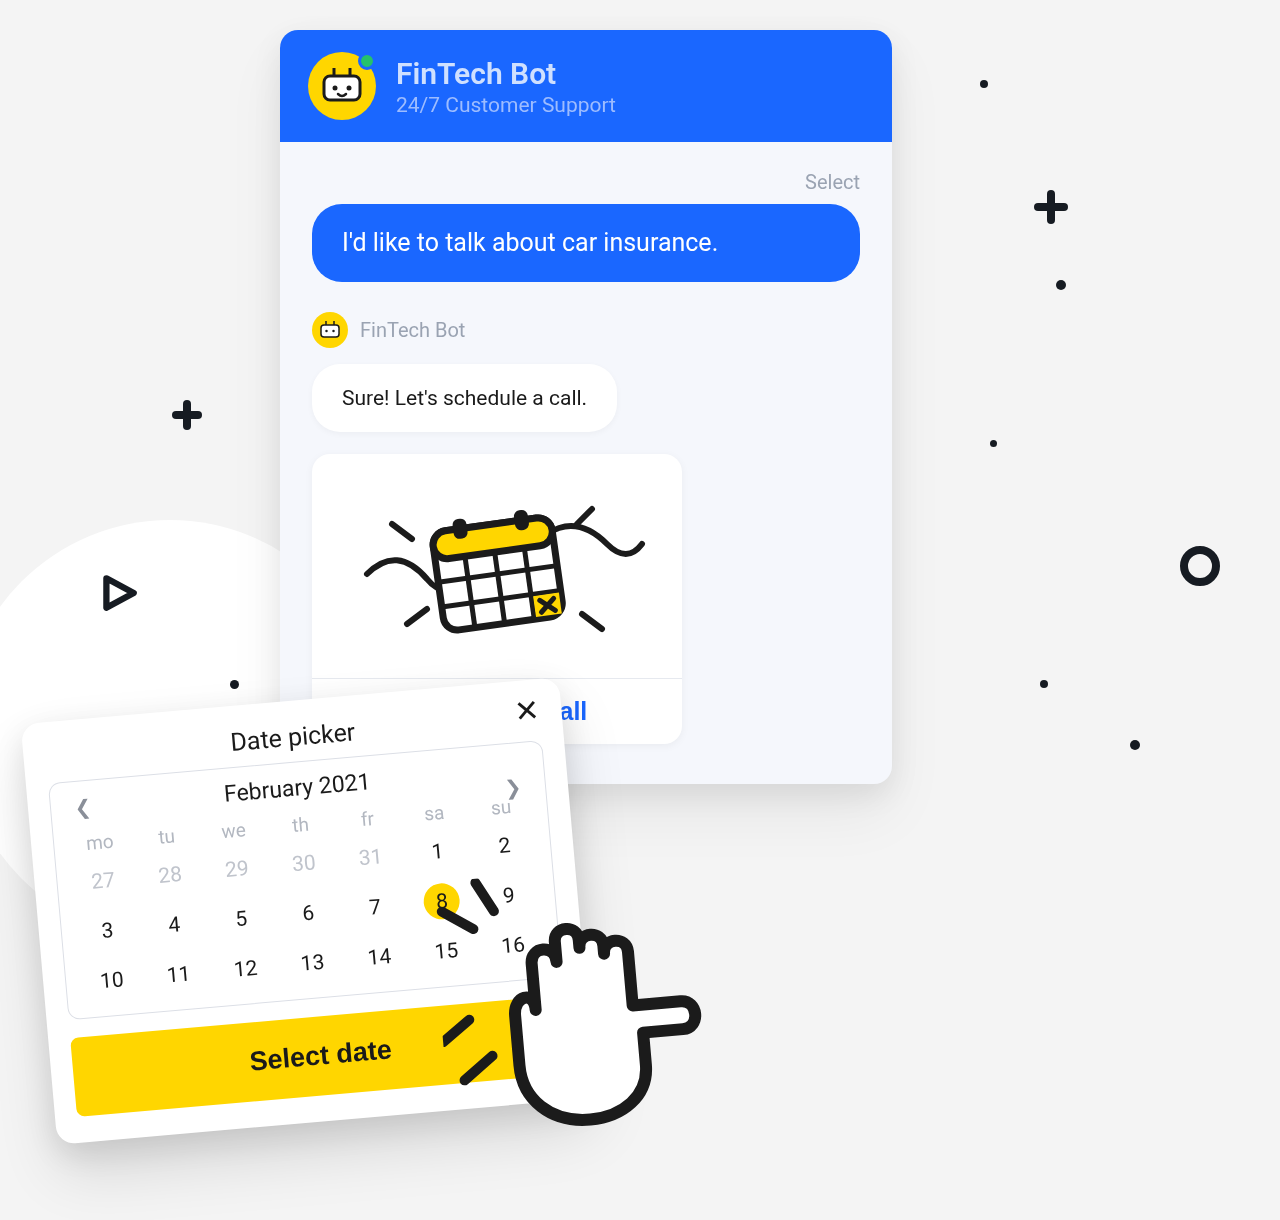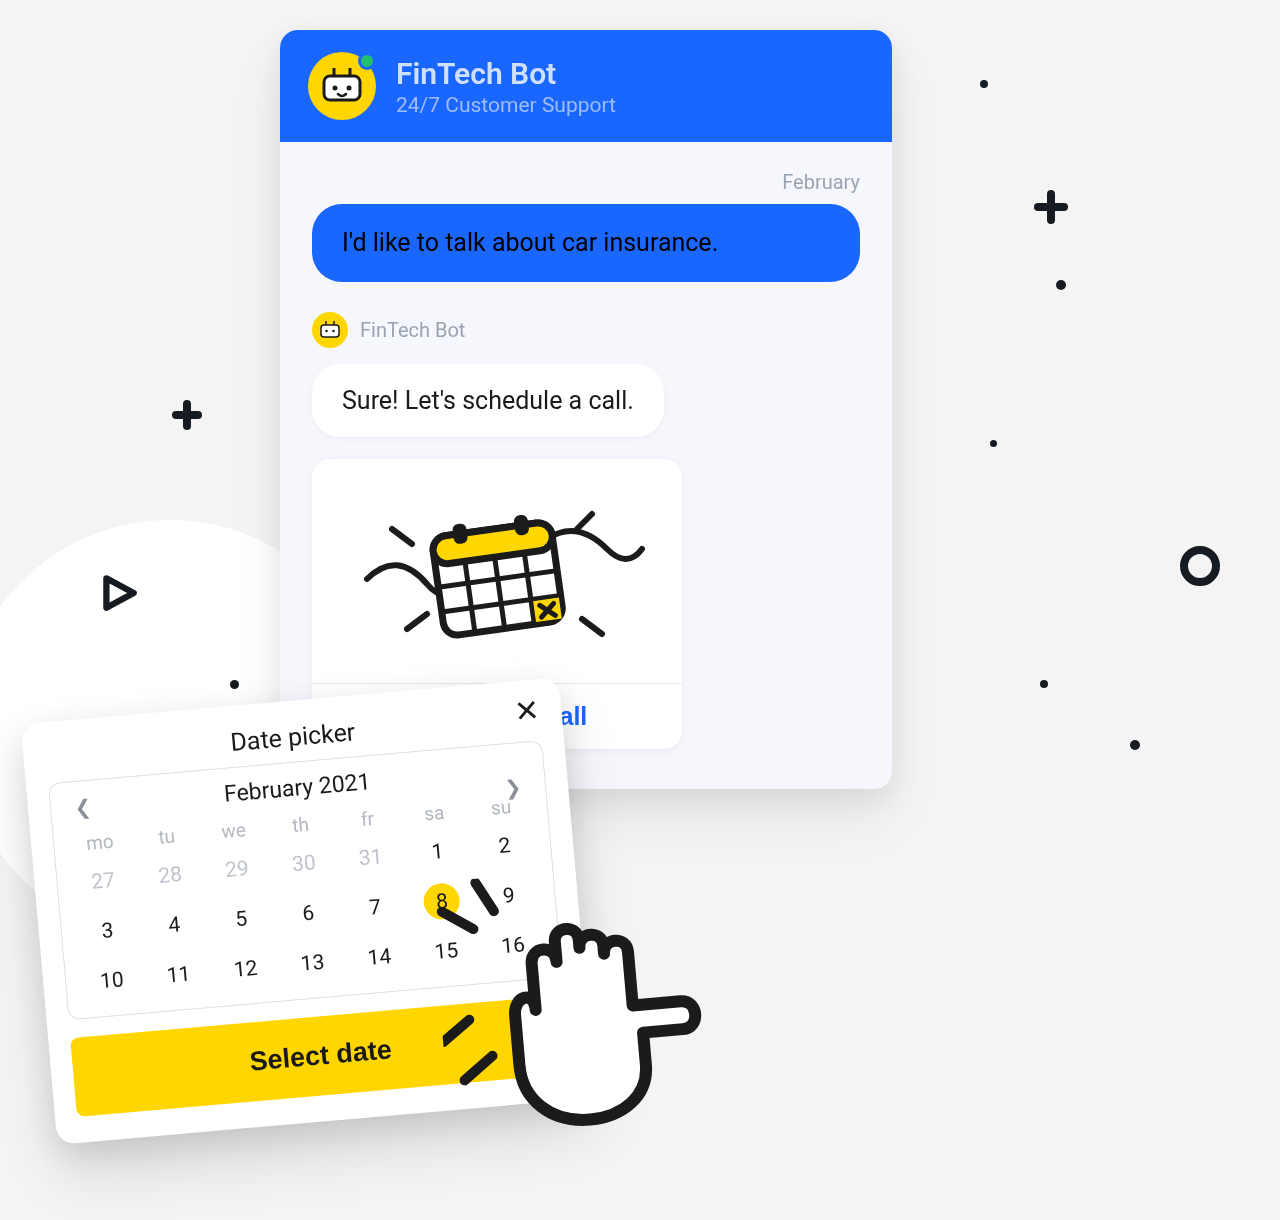--- a/index.html
+++ b/index.html
@@ -63,42 +63,42 @@
   .bot-title{font-size:30px;font-weight:600;color:#cfe0ff;}
   .bot-sub{font-size:21px;color:#9dbcff;margin-top:2px;}
 
   .chat-body{padding:28px 32px 40px 32px;position:relative;}
 
   .sender-label{
     text-align:right;font-size:20px;color:#9aa3b2;margin-bottom:10px;
   }
   .bubble-visitor{
     margin-left:auto;
-    background:#1a67ff;color:#000000;
+    background:#1a67ff;color:#ffffff;
     font-size:25px;
     padding:22px 30px;
     border-radius:30px;
     max-width:560px;
     line-height:1.35;
   }
 
   .bot-row{
     display:flex;align-items:center;margin-top:30px;gap:12px;
   }
   .avatar-sm{
     width:36px;height:36px;border-radius:50%;
     background:#ffd600;display:flex;align-items:center;justify-content:center;
   }
   .avatar-sm svg{width:22px;height:18px;}
   .bot-name-sm{font-size:20px;color:#9aa3b2;}
 
   .bubble-bot{
     margin-top:16px;
     background:#fff;color:#1a1a1a;
-    font-size:25px;
+    font-size:21px;
     padding:22px 30px;
     border-radius:28px;
     display:inline-block;
     box-shadow:0 2px 6px rgba(0,0,0,.04);
   }
 
   .card{
     margin-top:22px;width:370px;
     background:#fff;border-radius:18px;display:flex;flex-direction:column;align-items:center;
     box-shadow:0 2px 8px rgba(0,0,0,.05);
@@ -205,21 +205,21 @@
       </svg>
       <div class="presence"></div>
     </div>
     <div class="header-text">
       <div class="bot-title">FinTech Bot</div>
       <div class="bot-sub">24/7 Customer Support</div>
     </div>
   </div>
 
   <div class="chat-body">
-    <div class="sender-label">February</div>
+    <div class="sender-label">Select</div>
     <div class="bubble-visitor">I'd like to talk about car insurance.</div>
 
     <div class="bot-row">
       <div class="avatar-sm">
         <svg viewBox="0 0 44 36">
           <rect x="4" y="8" width="36" height="24" rx="6" fill="#fff" stroke="#1b1b1b" stroke-width="3"></rect>
           <line x1="14" y1="0" x2="14" y2="8" stroke="#1b1b1b" stroke-width="3"></line>
           <line x1="30" y1="0" x2="30" y2="8" stroke="#1b1b1b" stroke-width="3"></line>
           <circle cx="15" cy="20" r="2.5" fill="#1b1b1b"></circle>
           <circle cx="29" cy="20" r="2.5" fill="#1b1b1b"></circle>

